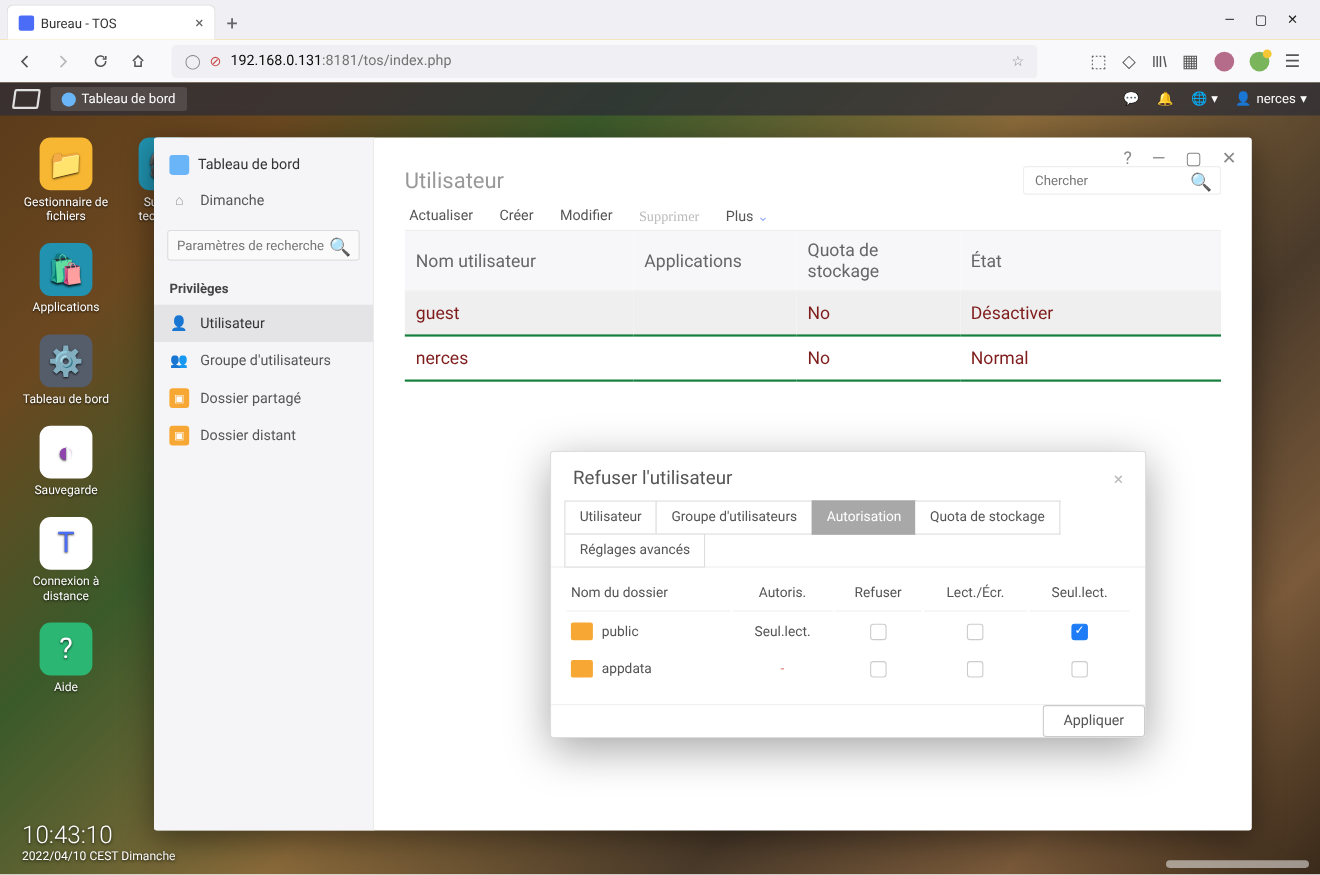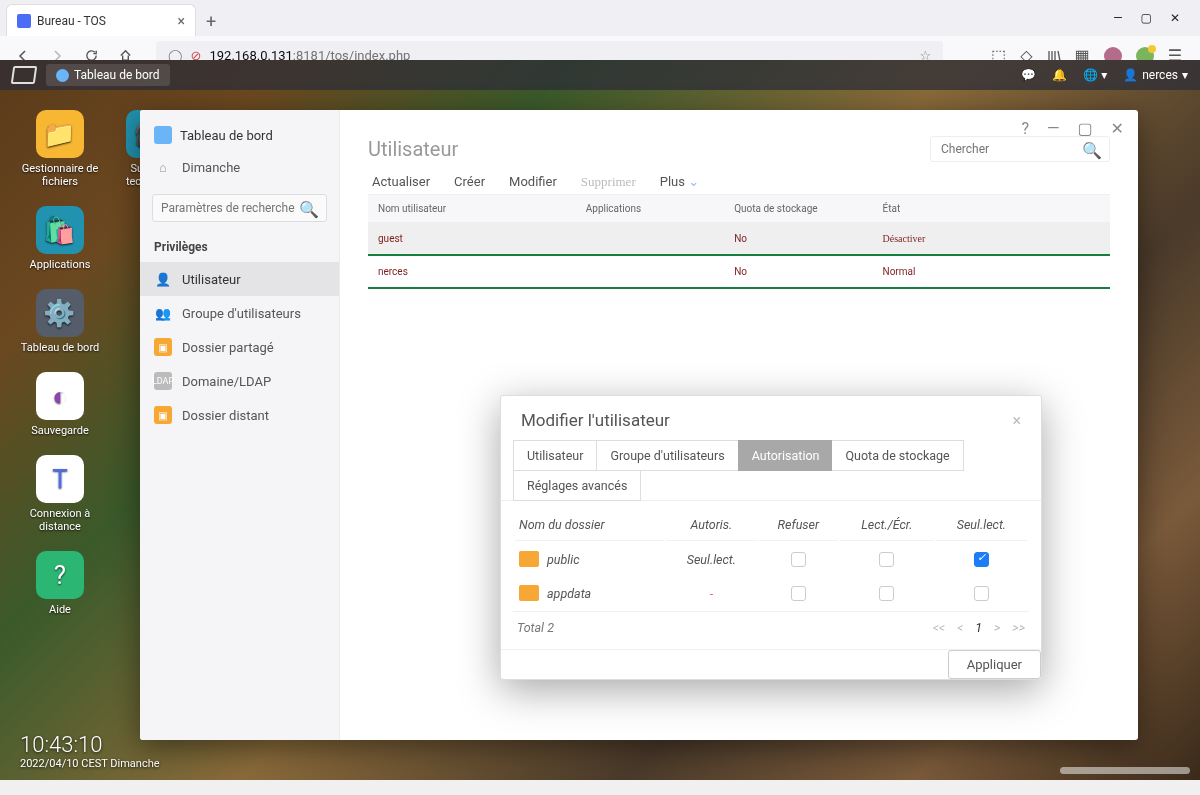--- a/index.html
+++ b/index.html
@@ -1,19 +1,19 @@
 <!DOCTYPE html>
 <html><head>
 <meta charset="utf-8">
 <style>
 * { margin: 0; padding: 0; box-sizing: border-box; font-family: -apple-system, BlinkMacSystemFont, "Segoe UI", Roboto, sans-serif; }
 body { width: 1200px; height: 795px; overflow: hidden; background: #f0f0f0; position: relative; }
 
 
-.browser-chrome { height: 60px; background: #eab308; border-bottom: 1px solid #ddd; }
+.browser-chrome { height: 75px; background: #eab308; border-bottom: 1px solid #ddd; }
 .tab-bar { height: 36px; background: #f0f0f4; display: flex; align-items: flex-end; padding: 0 6px; }
 .tab { background: #fff; height: 32px; width: 190px; border-radius: 6px 6px 0 0; display: flex; align-items: center; padding: 0 10px; gap: 6px; font-size: 12px; color: #333; border: 1px solid #ddd; border-bottom: none; }
 .tab .favicon { width: 14px; height: 14px; background: #4a6cf7; border-radius: 2px; }
 .tab-close { margin-left: auto; cursor: pointer; color: #666; font-size: 14px; }
 .new-tab { width: 30px; height: 30px; display: flex; align-items: center; justify-content: center; color: #666; cursor: pointer; font-size: 18px; }
 .win-controls { margin-left: auto; display: flex; gap: 18px; padding-right: 14px; align-items: center; height: 36px; }
 .win-controls span { color: #222; cursor: pointer; font-size: 12px; }
 .addr-bar { height: 39px; display: flex; align-items: center; padding: 0 10px; gap: 8px; background: #f9f9fb; }
 .nav-btn { width: 26px; height: 26px; display: flex; align-items: center; justify-content: center; color: #555; cursor: pointer; }
 .url-box { flex: 1; height: 30px; background: #f0f0f4; border-radius: 4px; display: flex; align-items: center; padding: 0 12px; font-size: 13px; color: #333; gap: 8px; margin: 0 40px 0 10px; }
@@ -69,36 +69,36 @@
 
 .main { flex: 1; padding: 26px 28px; position: relative; }
 .main-head { display: flex; align-items: center; margin-bottom: 12px; }
 .main-title { font-size: 20px; color: #999; font-weight: 400; }
 .main-search { margin-left: auto; position: relative; }
 .main-search input { width: 180px; padding: 5px 28px 5px 10px; border: 1px solid #eee; border-radius: 3px; font-size: 12px; color: #aaa; }
 .main-search-ico { position: absolute; right: 8px; top: 5px; color: #bbb; }
 .toolbar { display: flex; gap: 24px; font-size: 13px; color: #555; margin-bottom: 4px; padding: 0 4px; }
 .toolbar span { cursor: pointer; }
 .toolbar span.disabled { color: #bbb; cursor: default; font-family: Liberation Serif, serif; }
-.tbl { width: 100%; border-collapse: collapse; font-size: 10px; }
+.tbl { width: 100%; border-collapse: collapse; font-size: 16px; }
 .tbl th { text-align: left; padding: 8px 10px; font-weight: normal; color: #666; background: #f7f7f9; border-top: 1px solid #eee; border-bottom: 1px solid #eee; }
 .tbl td { padding: 10px; color: #7f1d1d; border-bottom: 2px solid #15803d; }
 .tbl tr.selected td { background: #efefef; }
-.status-disabled { color: #d9736e; font-family: Liberation Serif, serif; }
+.status-disabled { color: #d9736e; }
 
 
 .modal { position: absolute; left: 500px; top: 335px; width: 542px; background: #fff; border-radius: 3px; box-shadow: 0 10px 40px rgba(0,0,0,.35); z-index: 10; border: 1px solid #ddd; }
 .modal-head { padding: 14px 20px 10px; display: flex; align-items: center; }
 .modal-title { font-size: 17px; color: #555; }
 .modal-close { margin-left: auto; color: #bbb; cursor: pointer; }
 .modal-tabs { display: flex; padding: 0 12px; border-bottom: 1px solid #eee; flex-wrap: wrap; }
 .modal-tab { padding: 7px 13px; font-size: 12.5px; color: #555; border: 1px solid #ddd; cursor: pointer; background: #fff; margin-bottom: -1px; margin-right: -1px; border-bottom: 1px solid #ddd; }
 .modal-tab.active { background: #a8a8a8; color: #fff; border-color: #a8a8a8; }
 .modal-tab-row2 { width: 100%; display: flex; }
-.modal-body { padding: 6px 12px 14px; font-style: italic; }
+.modal-body { padding: 6px 12px 14px; }
 .perm-tbl { width: 100%; font-size: 12.5px; color: #555; }
 .perm-tbl th { text-align: center; padding: 8px 4px; font-weight: normal; border-bottom: 1px solid #f0f0f0; }
 .perm-tbl th:first-child { text-align: left; }
 .perm-tbl td { text-align: center; padding: 8px 4px; }
 .perm-tbl td:first-child { text-align: left; }
 .folder-cell { display: flex; align-items: center; gap: 8px; }
 .folder-ico { width: 20px; height: 16px; background: #f7a733; border-radius: 2px; }
 .cb { width: 15px; height: 15px; border: 1px solid #ccc; border-radius: 3px; display: inline-block; vertical-align: middle; position: relative; }
 .cb.checked { background: #1e7cf7; border-color: #1e7cf7; }
 .cb.checked::after { content: "✓"; color: #fff; position: absolute; left: 2px; top: -2px; font-size: 11px; }
@@ -260,24 +260,20 @@
         <span class="sb-ico">👤</span>
         <span>Utilisateur</span>
       </div>
       <div class="sb-item">
         <span class="sb-ico">👥</span>
         <span>Groupe d'utilisateurs</span>
       </div>
       <div class="sb-item">
         <span class="sb-ico orange">▣</span>
         <span>Dossier partagé</span>
-      </div>
-      <div class="sb-item">
-        <span class="sb-ico gray">LDAP</span>
-        <span>Domaine/LDAP</span>
       </div>
       <div class="sb-item">
         <span class="sb-ico orange">▣</span>
         <span>Dossier distant</span>
       </div>
     </div>
 
     <div class="main">
       <div class="main-head">
         <div class="main-title">Utilisateur</div>
@@ -315,21 +311,21 @@
             <td>No</td>
             <td>Normal</td>
           </tr>
         </tbody>
       </table>
     </div>
   </div>
 
   <div class="modal">
     <div class="modal-head">
-      <div class="modal-title">Modifier l'utilisateur</div>
+      <div class="modal-title">Refuser l'utilisateur</div>
       <div class="modal-close">×</div>
     </div>
     <div class="modal-tabs">
       <div class="modal-tab">Utilisateur</div>
       <div class="modal-tab">Groupe d'utilisateurs</div>
       <div class="modal-tab active">Autorisation</div>
       <div class="modal-tab" style="border-left:none">Quota de stockage</div>
       <div class="modal-tab-row2">
         <div class="modal-tab">Réglages avancés</div>
       </div>
@@ -365,30 +361,20 @@
                   <span>appdata</span>
                 </div>
               </td>
             <td><span class="dash-text">-</span></td>
             <td><span class="cb"></span></td>
             <td><span class="cb"></span></td>
             <td><span class="cb"></span></td>
           </tr>
         </tbody>
       </table>
-      <div class="modal-pager">
-        <span>Total 2</span>
-        <div class="pager-ctrls">
-          <span>&lt;&lt;</span>
-          <span>&lt;</span>
-          <span class="pager-cur">1</span>
-          <span>&gt;</span>
-          <span>&gt;&gt;</span>
-        </div>
-      </div>
     </div>
     <div class="modal-footer">
       <button class="apply-btn">Appliquer</button>
     </div>
   </div>
 
   <div class="scroll-thumb"></div>
 </div>
 
 </body></html>

